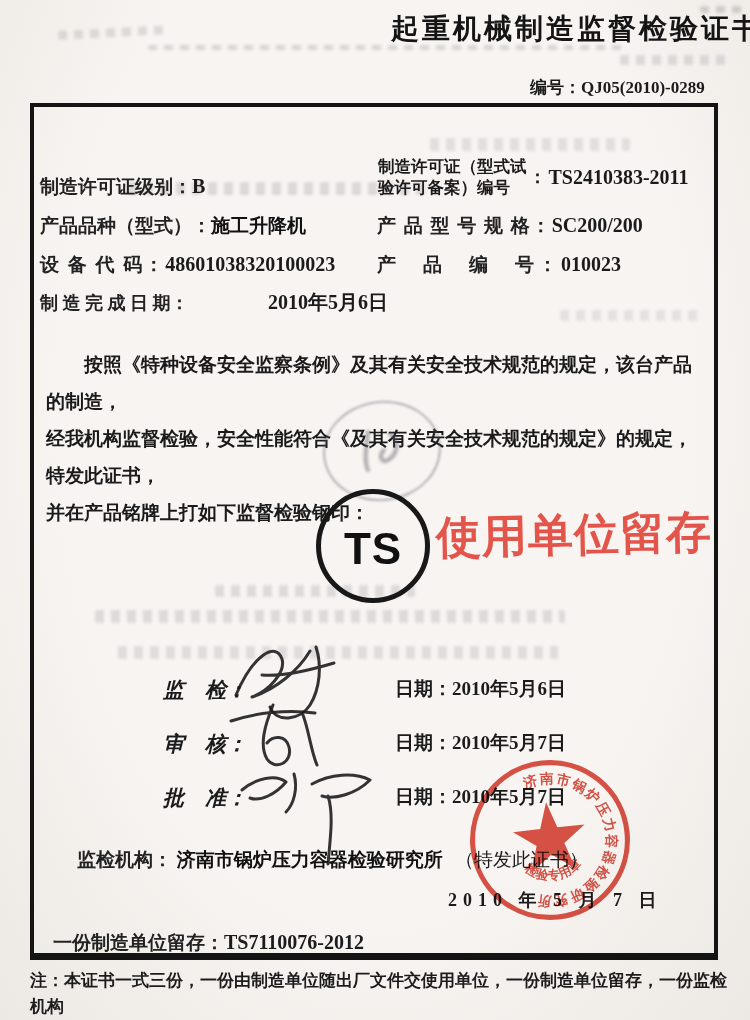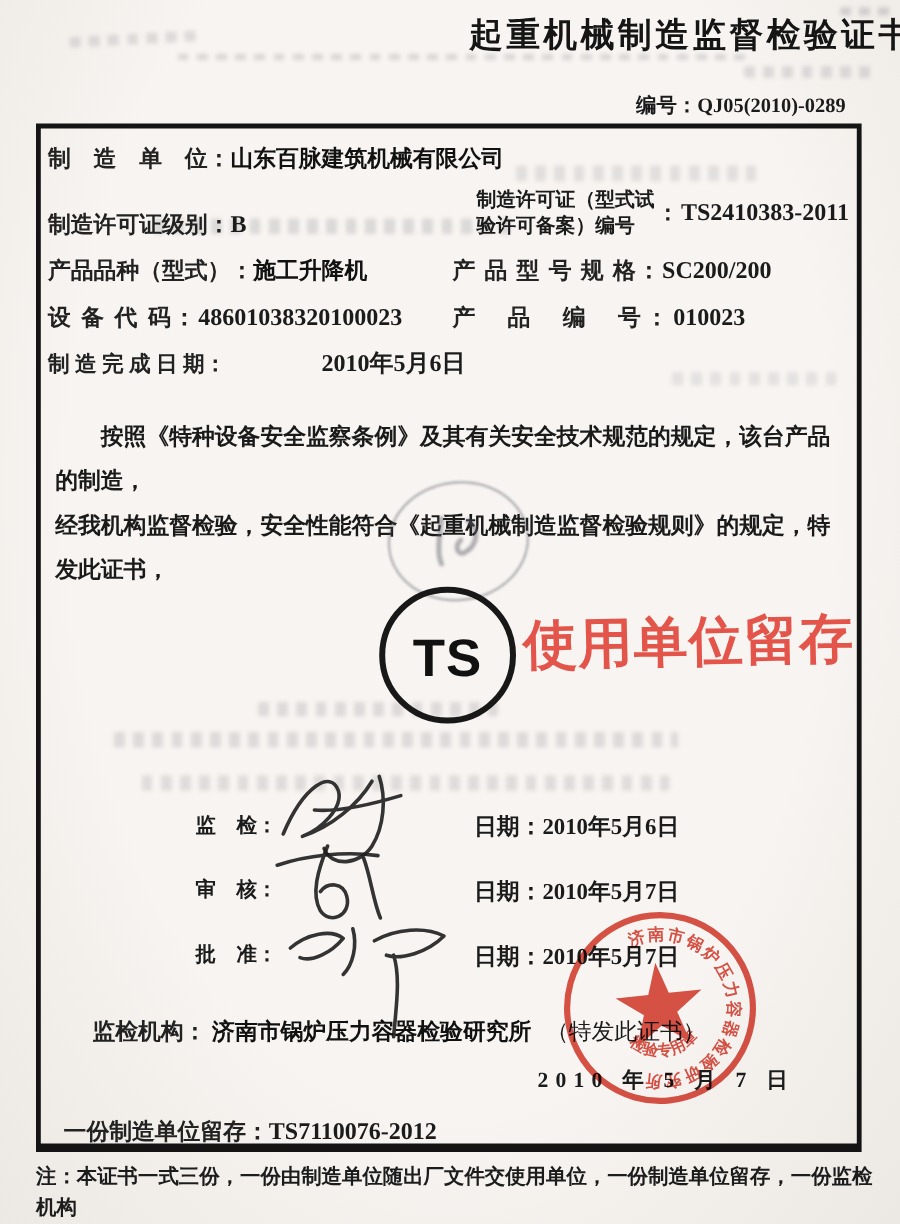--- a/index.html
+++ b/index.html
@@ -23,21 +23,21 @@
   .two-line-label .colon{font-size:18px;font-weight:bold;margin:0 2px;}
   .statement{left:46px;top:346px;width:664px;font-size:19px;line-height:37px;color:#1a1a1a;font-weight:bold;}
   .statement .indent{text-indent:2em;}
   .ghost-stamp{left:323px;top:401px;width:114px;height:96px;border:2.5px solid rgba(95,95,108,.45);
     border-radius:50%;filter:blur(1.1px);transform:rotate(-7deg);}
   .ts-stamp{left:316px;top:489px;width:114px;height:114px;border:5px solid #181818;border-radius:50%;
     display:flex;align-items:center;justify-content:center;background:transparent;box-sizing:border-box;}
   .ts-stamp .ts-text{font-family:"Liberation Sans", sans-serif;font-size:44px;font-weight:bold;letter-spacing:1px;color:#111;margin-top:6px;}
   .keep-stamp{left:436px;top:505px;font-size:45px;font-weight:bold;letter-spacing:1px;color:#e2483d;
     transform:rotate(-1.2deg);opacity:.92;white-space:nowrap;}
-  .sig-row-label{font-size:17px;font-weight:bold;white-space:nowrap;}
+  .sig-row-label{font-size:21px;font-weight:bold;white-space:nowrap;font-style:italic;}
   .date-group{font-size:19px;font-weight:bold;white-space:nowrap;}
   .seal-svg{left:464px;top:754px;width:172px;height:172px;transform:rotate(-6deg);
     opacity:.88;mix-blend-mode:multiply;z-index:5;}
   .seal-date{left:448px;top:888px;font-size:18px;font-weight:bold;letter-spacing:6px;white-space:nowrap;}
   .note{left:30px;top:968px;width:700px;font-size:17px;line-height:26px;font-weight:bold;color:#1c1c1c;}
   .noise{position:absolute;filter:blur(1.6px);border-radius:2px;
     background:repeating-linear-gradient(90deg, rgba(88,88,100,.55) 0 9px, rgba(88,88,100,0) 9px 16px);}
   .sig{position:absolute;opacity:.9;}
   .sig path{stroke:#1f1f1f;stroke-width:3;fill:none;stroke-linecap:round;stroke-linejoin:round;}
   .ghost-marks path{stroke:rgba(100,100,112,.5);stroke-width:4;fill:none;stroke-linecap:round;}
@@ -58,29 +58,26 @@
   <div class="noise" style="left:95px;top:610px;width:470px;height:13px;opacity:.3;"></div>
   <div class="noise" style="left:118px;top:646px;width:440px;height:13px;opacity:.28;"></div>
 
   <div class="abs doc-title">起重机械制造监督检验证书</div>
   <div class="abs cert-no">
     <span>编号：</span><span>QJ05(2010)-0289</span>
   </div>
 
   <div class="abs main-box"></div>
 
-  <div class="abs row" style="left:40px;top:119px;">
-    <span class="lbl">制　造　单　位：</span><span class="val">山东百脉建筑机械有限公司</span>
-  </div>
 
   <div class="abs row" style="left:40px;top:174px;">
     <span class="lbl">制造许可证级别：</span><span class="num">B</span>
   </div>
 
-  <div class="abs two-line-label" style="left:397px;top:156px;">
+  <div class="abs two-line-label" style="left:378px;top:156px;">
     <div class="lines">
       <div>制造许可证（型式试</div>
       <div>验许可备案）编号</div>
     </div>
     <span class="colon">：</span>
     <span class="num">TS2410383-2011</span>
   </div>
 
   <div class="abs row" style="left:40px;top:213px;">
     <span class="lbl">产品品种（型式）：</span><span class="val">施工升降机</span>
@@ -98,21 +95,22 @@
     <span class="lbl" style="letter-spacing:4px;">产　品　编　号：</span><span class="num">010023</span>
   </div>
 
   <div class="abs row" style="left:40px;top:291px;font-size:18px;">
     <span class="lbl">制 造 完 成 日 期：</span>
   </div>
   <div class="abs num" style="left:268px;top:289px;">2010年5月6日</div>
 
   <div class="abs statement">
     <div class="indent">按照《特种设备安全监察条例》及其有关安全技术规范的规定，该台产品的制造，</div>
-    <div>经我机构监督检验，安全性能符合《起重机械制造监督检验规则》的规定，特发此证书，</div>
+    <div>经我机构监督检验，安全性能符合《及其有关安全技术规范的规定》的规定，特发此证书，</div>
+    <div>并在产品铭牌上打如下监督检验钢印：</div>
   </div>
 
   <div class="abs ghost-stamp"></div>
   <svg class="abs ghost-marks" style="left:348px;top:420px;filter:blur(1.5px);" width="70" height="60" viewBox="0 0 70 60">
     <path d="M20,12 C18,28 16,42 20,50"></path>
     <path d="M42,14 C52,20 50,34 40,40 C34,44 30,36 36,30"></path>
   </svg>
 
   <div class="abs ts-stamp">
     <span class="ts-text">TS</span>

